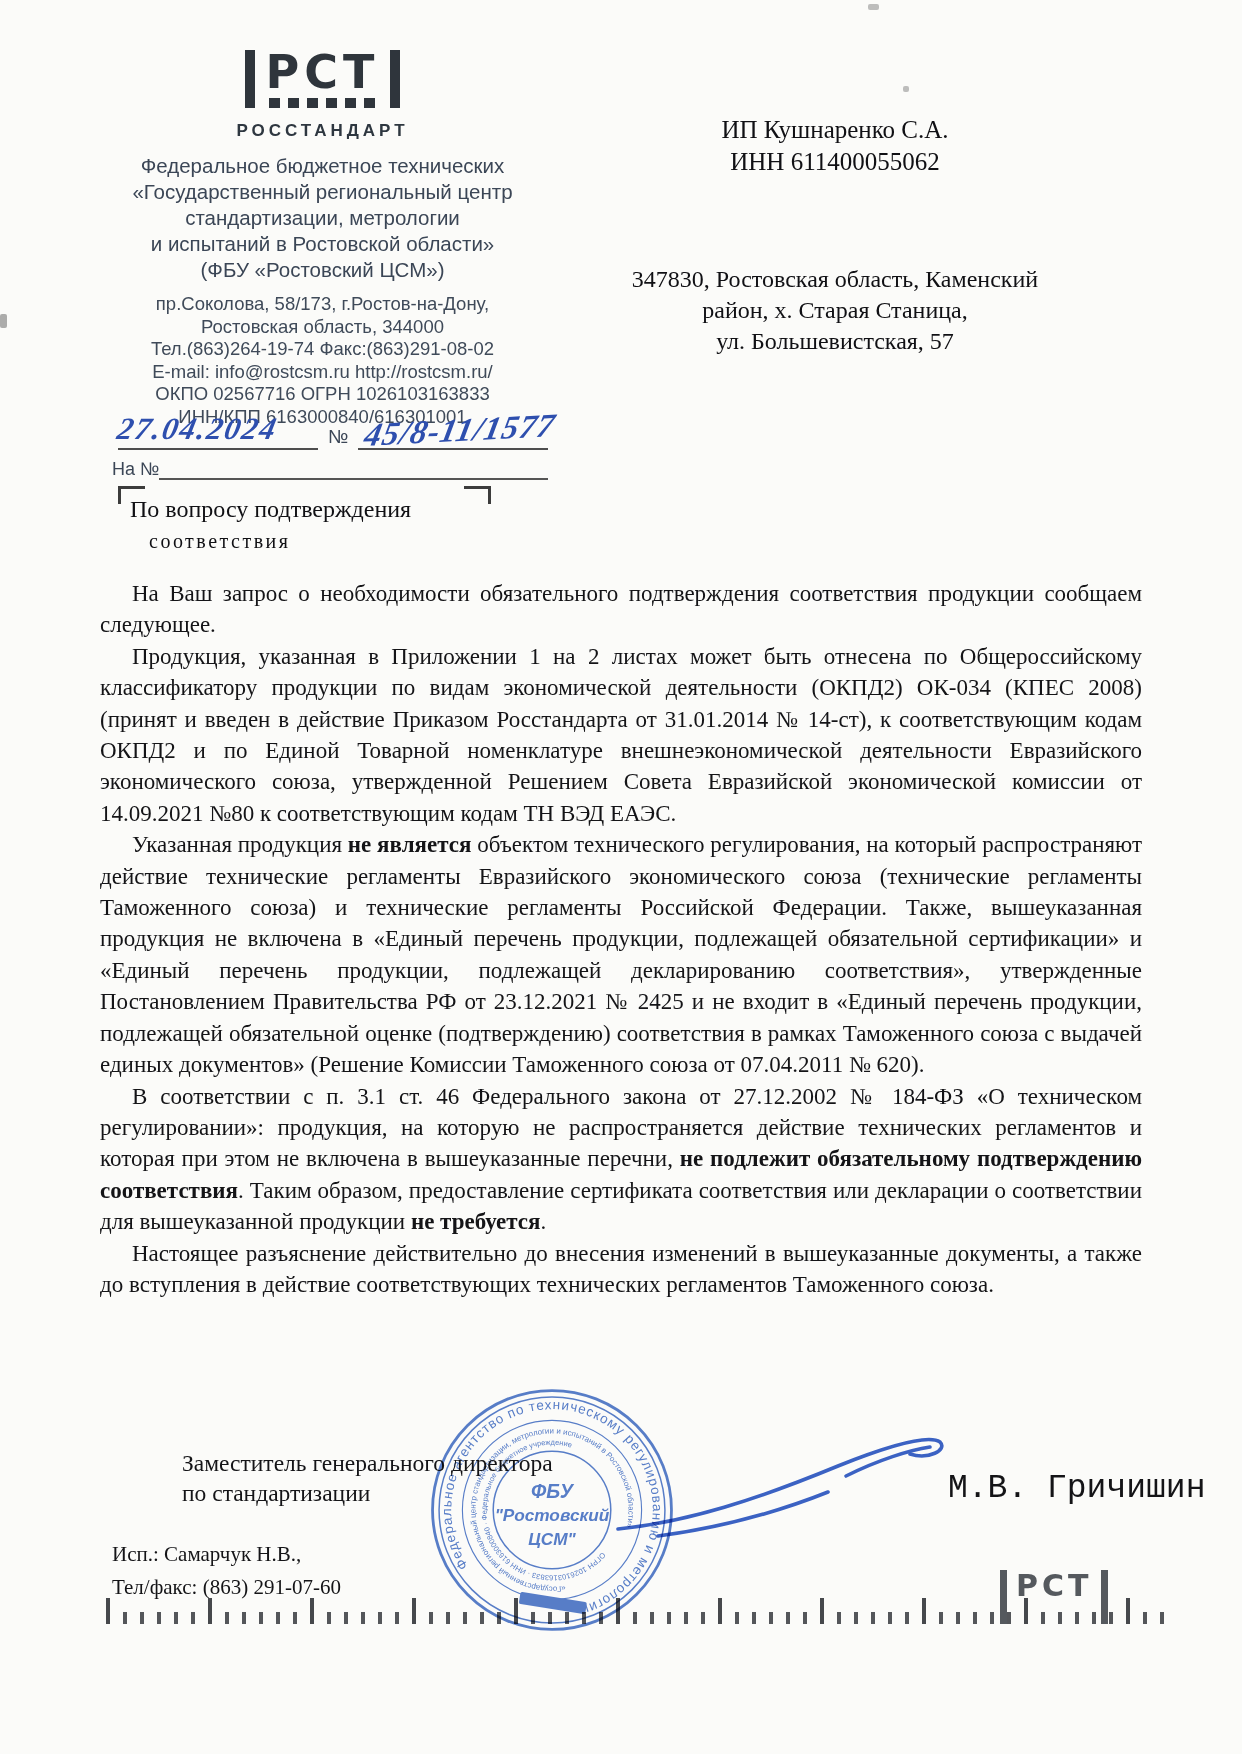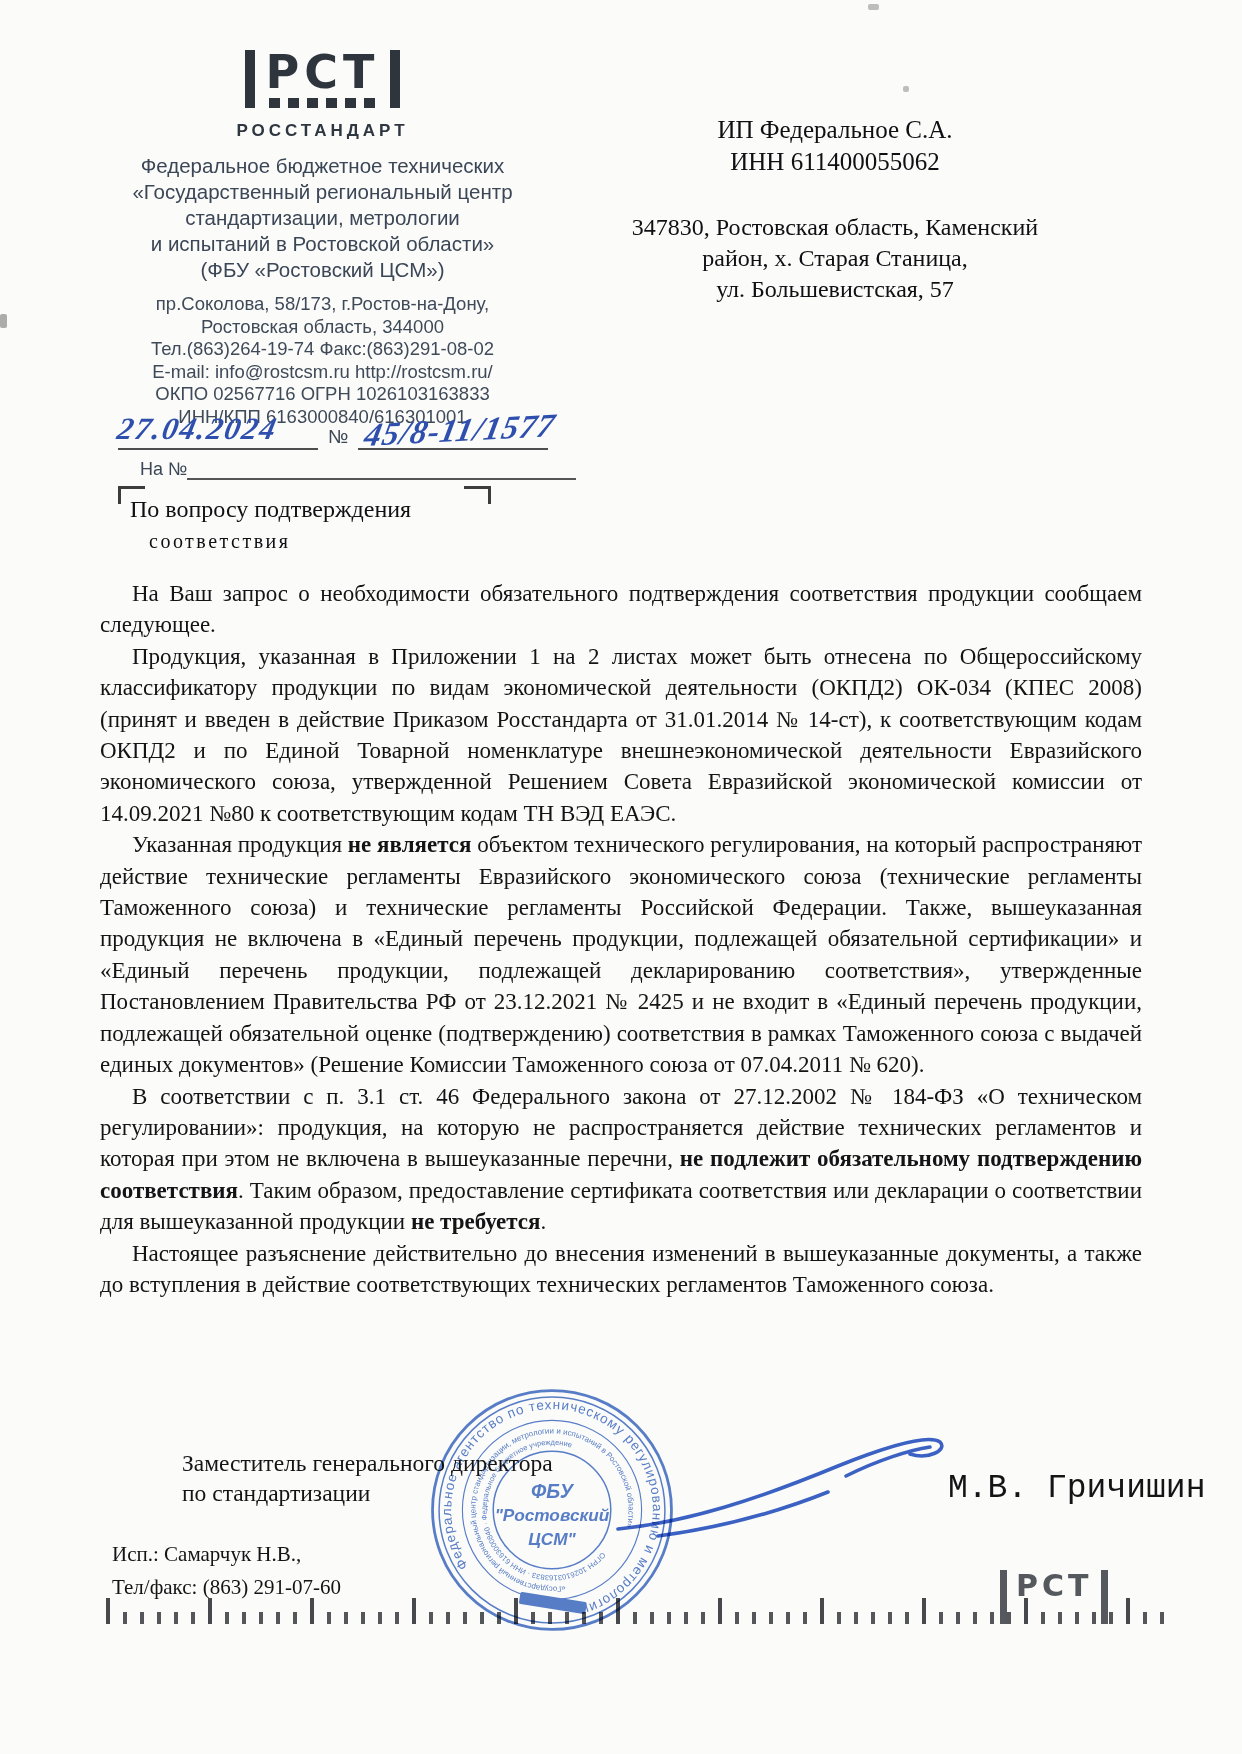--- a/index.html
+++ b/index.html
@@ -23,36 +23,36 @@
   
   .numrow{left:118px;top:410px;width:430px;height:40px;display:flex;align-items:flex-end;gap:10px;}
   .u1{width:200px;border-bottom:2px solid #4e4e4e;position:relative;height:40px;}
   .u2{flex:1;border-bottom:2px solid #4e4e4e;position:relative;height:40px;}
   .hw{font-family:"Liberation Serif",serif;font-style:italic;font-weight:bold;color:#2e4fae;
       display:inline-block;transform:skewX(-12deg);}
   .hw-date{position:absolute;left:0;bottom:1px;font-size:31px;letter-spacing:2px;white-space:nowrap;}
   .hw-num{position:absolute;left:8px;bottom:-1px;font-size:33px;letter-spacing:1px;
           transform:skewX(-14deg) rotate(-3deg);white-space:nowrap;}
   .no-label{font-size:19px;color:#3b4656;padding-bottom:2px;}
-  .refrow{left:112px;top:458px;width:436px;display:flex;align-items:flex-end;margin-left:28px;}
+  .refrow{left:112px;top:458px;width:436px;display:flex;align-items:flex-end;}
   .ref-label{font-size:18px;color:#3b4656;white-space:nowrap;}
   .ref-line{flex:1;border-bottom:2px solid #555;height:20px;}
 
   
   .br-l{left:118px;top:486px;width:24px;height:15px;border-left:3px solid #3c3c3c;border-top:3px solid #3c3c3c;}
   .br-r{left:464px;top:486px;width:24px;height:15px;border-right:3px solid #3c3c3c;border-top:3px solid #3c3c3c;}
   .subject{left:130px;top:496px;font-family:"Liberation Serif",serif;color:#101014;}
   .subject .s1{font-size:24px;}
   .subject .s2{margin-top:7px;font-size:20px;letter-spacing:2.5px;margin-left:19px;}
 
   
   .recipient{left:600px;top:114px;width:470px;text-align:center;
              font-family:"Liberation Serif",serif;color:#101014;}
   .rec-name{font-size:25px;line-height:32px;}
-  .rec-addr{margin-top:34px;font-size:24px;line-height:31px;}
+  .rec-addr{margin-top:86px;font-size:24px;line-height:31px;}
 
   
   .body{left:100px;top:578px;width:1042px;font-family:"Liberation Serif",serif;
         font-size:23px;line-height:31.4px;text-align:justify;color:#141417;}
   .body p{margin:0;text-indent:32px;}
   .body b{font-weight:bold;}
 
   
   .sig-title{left:157px;top:1448px;font-family:"Liberation Serif",serif;font-size:23.5px;
              line-height:30px;color:#141417;margin-left:25px;}
@@ -128,21 +128,21 @@
   </div>
 
   <div class="abs br-l"></div>
   <div class="abs br-r"></div>
   <div class="abs subject">
     <div class="s1">По вопросу подтверждения</div>
     <div class="s2">соответствия</div>
   </div>
 
   <div class="abs recipient">
-    <div class="rec-name">ИП Федеральное С.А.</div>
+    <div class="rec-name">ИП Кушнаренко С.А.</div>
     <div class="rec-name">ИНН 611400055062</div>
     <div class="rec-addr">
       <div>347830, Ростовская область, Каменский</div>
       <div>район, х. Старая Станица,</div>
       <div>ул. Большевистская, 57</div>
     </div>
   </div>
 
   <div class="abs body">
     <p>На Ваш запрос о необходимости обязательного подтверждения соответствия продукции сообщаем следующее.</p>

